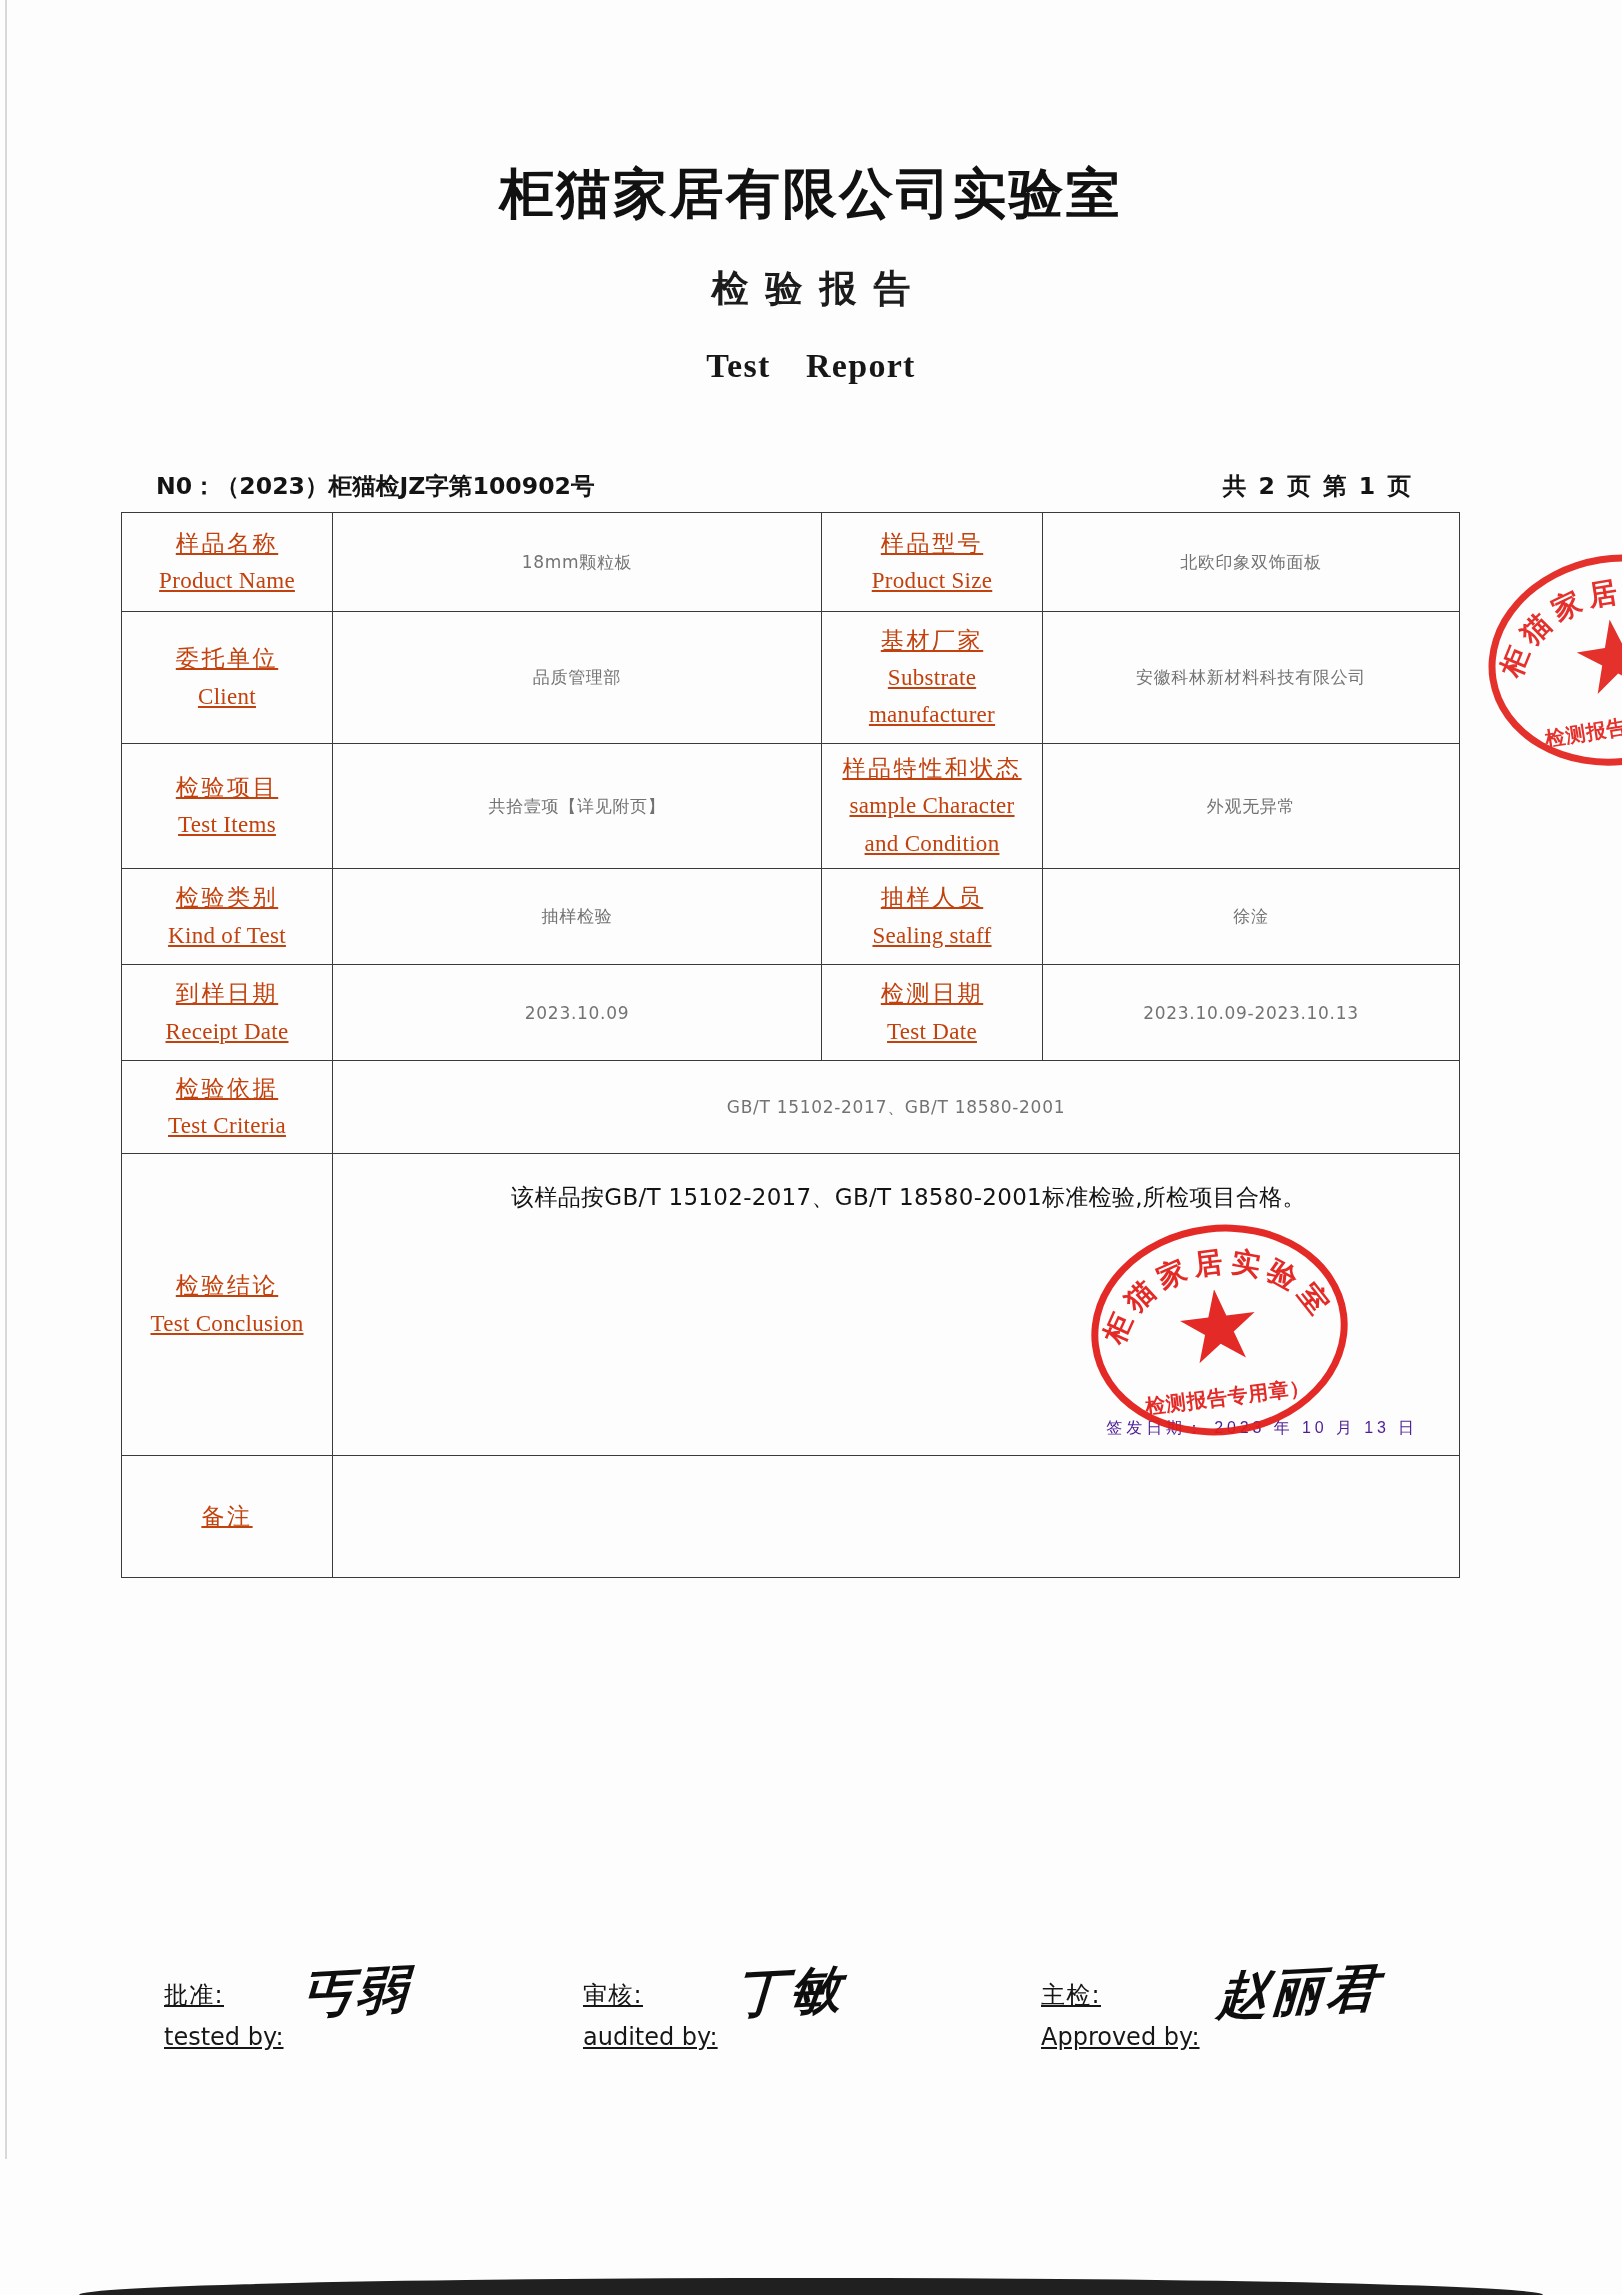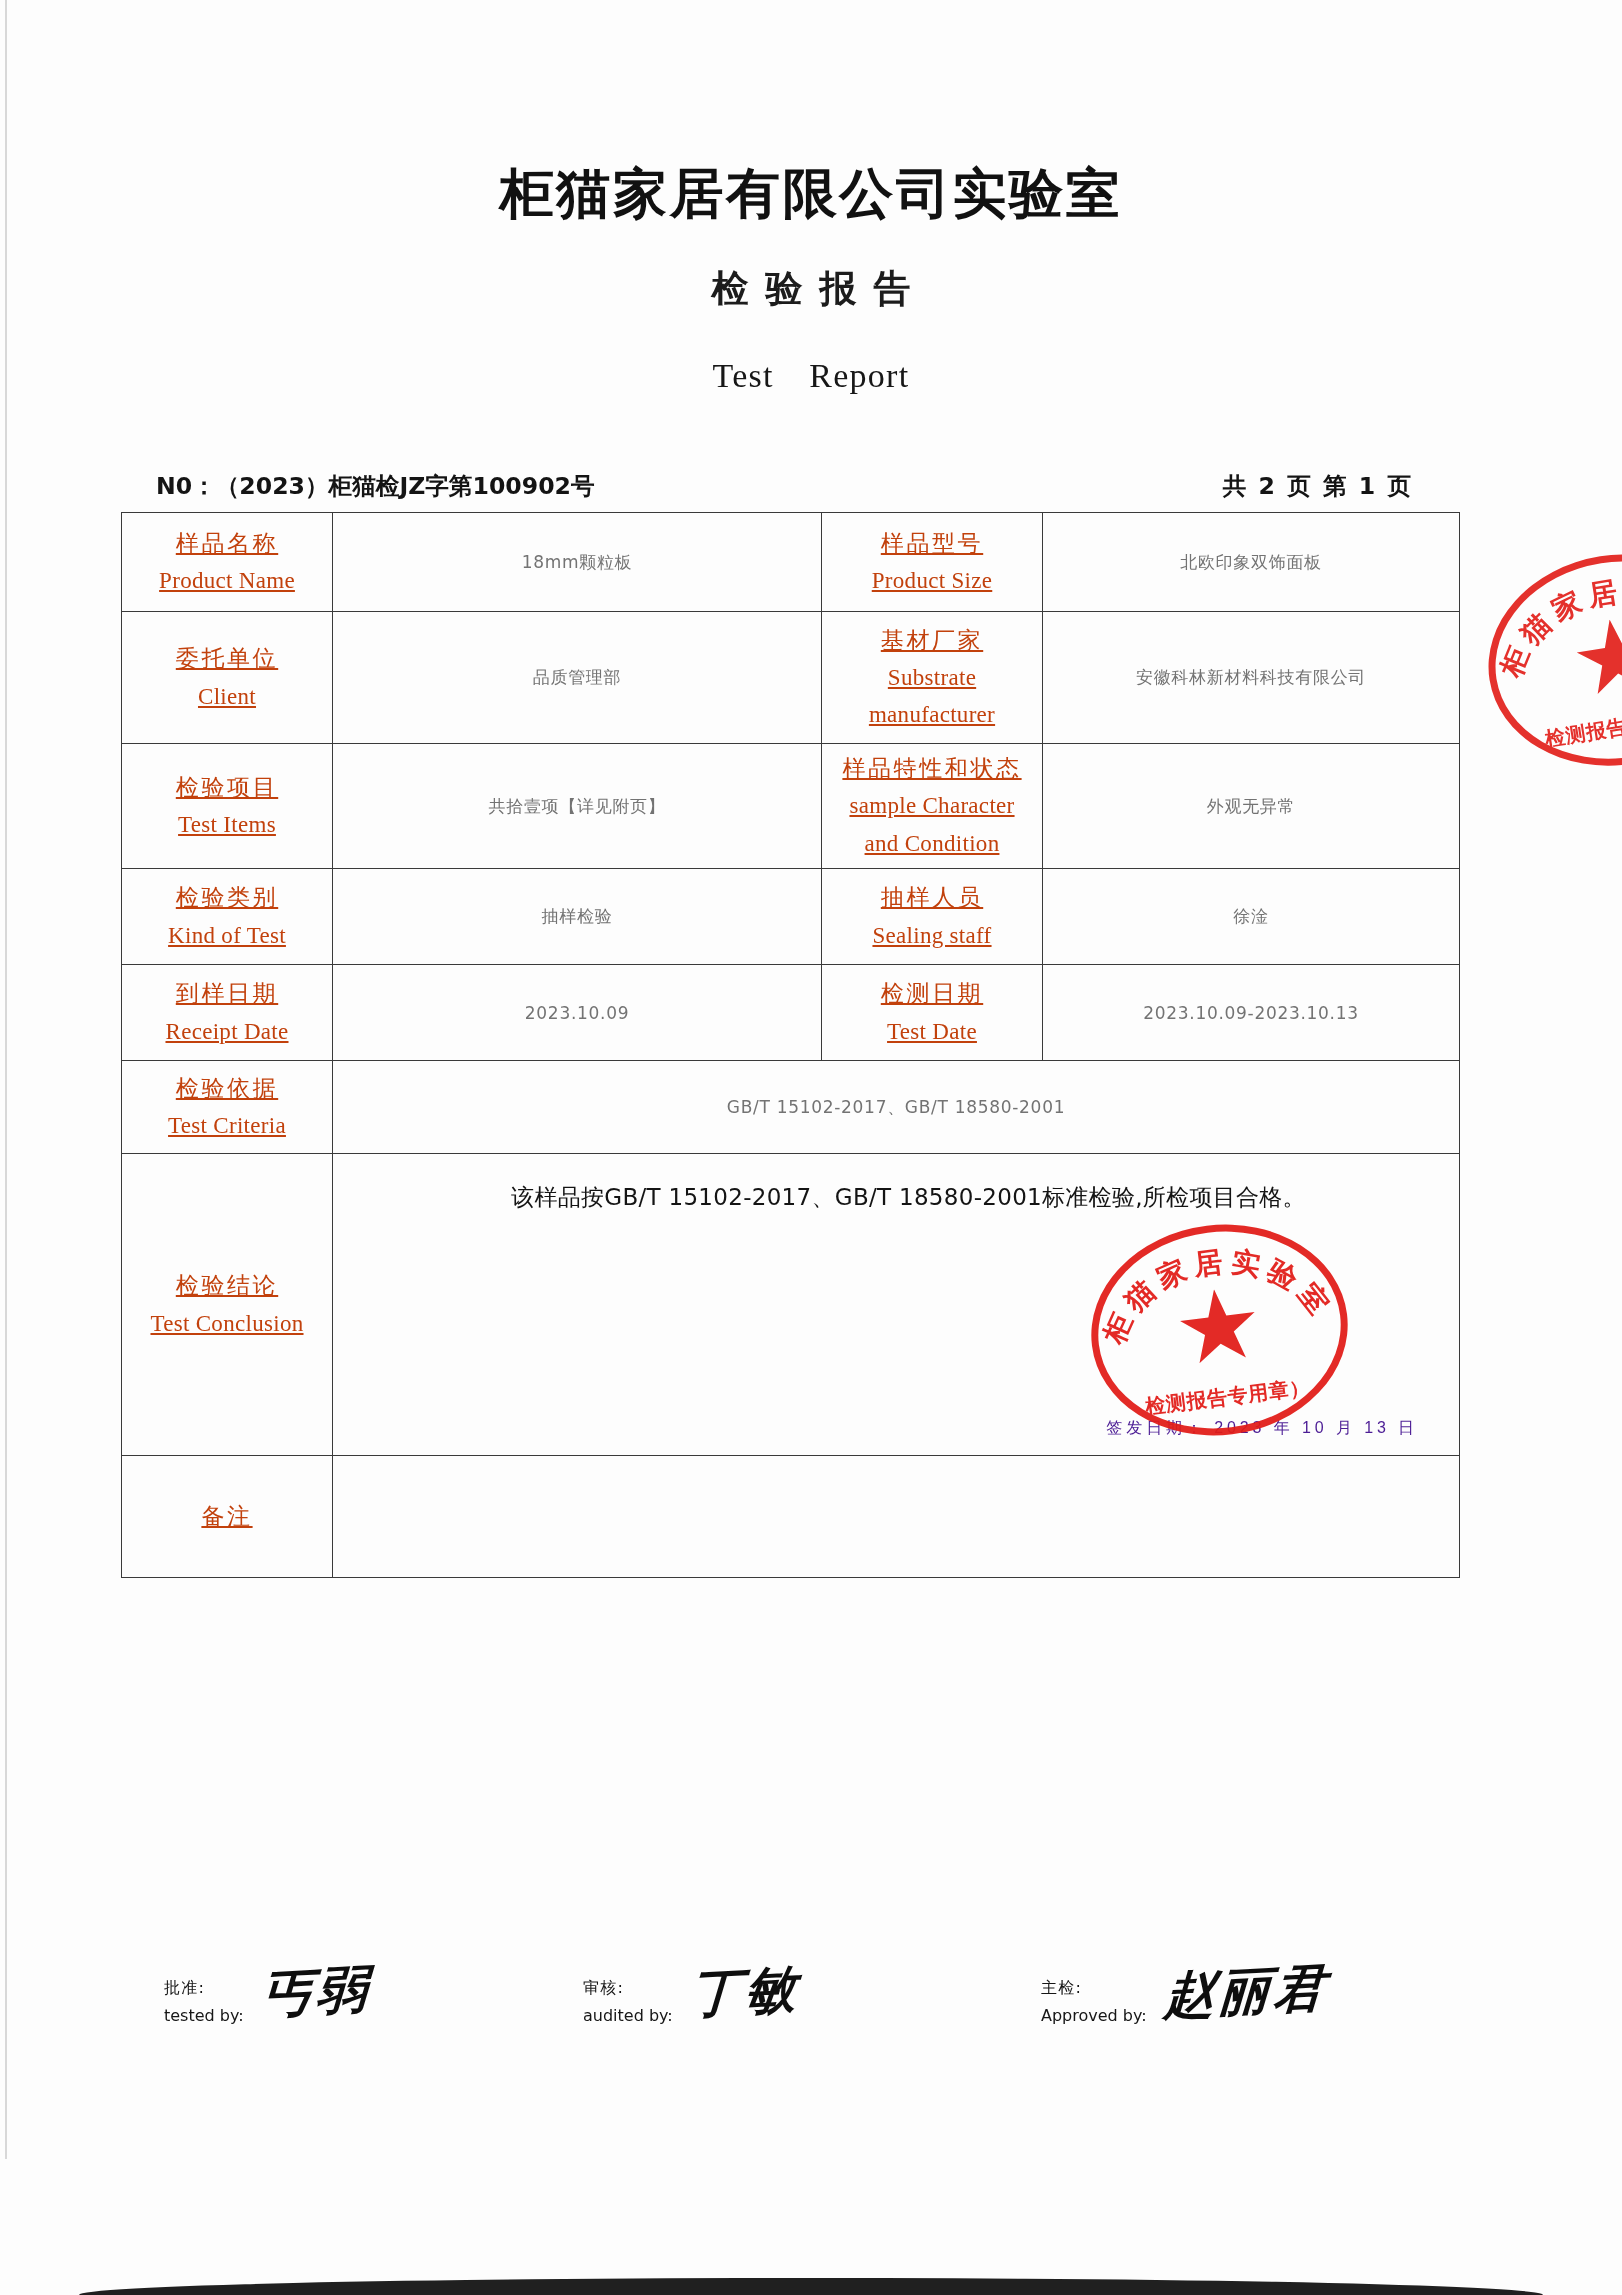--- a/index.html
+++ b/index.html
@@ -60,23 +60,23 @@
   .report-title-cn {
     margin-top: 41px;
     font-size: 37px;
     font-weight: 700;
     letter-spacing: 17px;
     text-indent: 17px;
     color: #1c1c1c;
     font-family: "DejaVu Sans", "Liberation Sans", sans-serif;
   }
   .report-title-en {
-    margin-top: 39px;
+    margin-top: 29px;
     font-size: 34px;
-    font-weight: 400;
+    font-weight: 700;
     letter-spacing: 1.3px;
     color: #171717;
     font-family: "Liberation Serif", serif;
   }
 
   
   .meta-row {
     position: absolute;
     left: 156px;
     right: 160px;
@@ -260,26 +260,27 @@
     align-items: flex-start;
   }
   .sig-block {
     display: flex;
     align-items: flex-start;
   }
   .sig-b1 { width: 419px; }
   .sig-b2 { width: 458px; }
   .sig-b3 { width: 419px; }
   .sig-labels {
-    font-size: 16px;
+    font-size: 24px;
     line-height: 1.75;
     color: #161616;
     font-family: "DejaVu Sans", "Liberation Sans", sans-serif;
     white-space: nowrap;
     padding-top: 3.9px;
+    text-decoration: underline;
   }
   .sig-labels .cn { display: block; letter-spacing: 1.3px; }
   .sig-labels .en { display: block; }
   .sig-mark {
     font-size: 51px;
     color: #0e0e0e;
     font-family: "DejaVu Serif", "Liberation Serif", serif;
     font-style: italic;
     font-weight: 700;
     margin-left: 17px;

